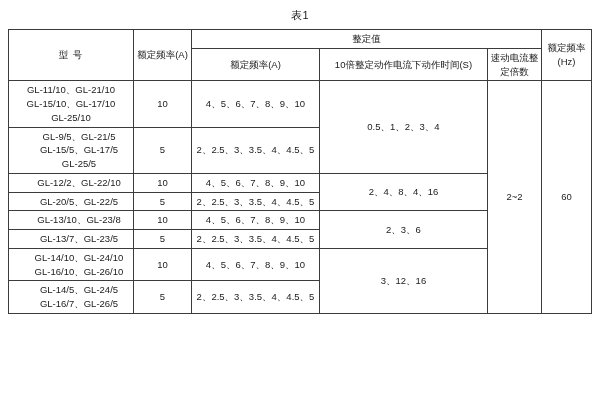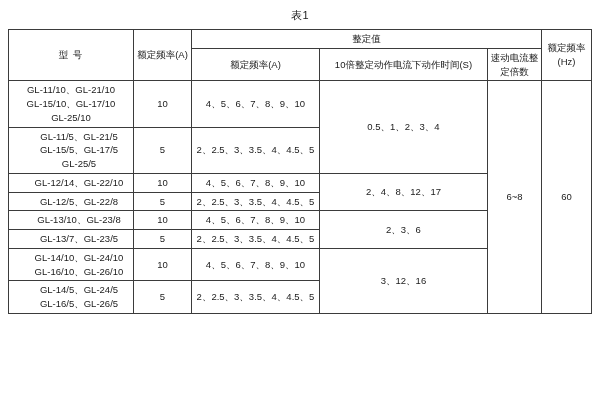--- a/index.html
+++ b/index.html
@@ -94,38 +94,38 @@
       </tr>
     </thead>
     <tbody>
       <tr>
         <td class="model-cell">GL-11/10、GL-21/10
 GL-15/10、GL-17/10
 GL-25/10</td>
         <td>10</td>
         <td>4、5、6、7、8、9、10</td>
         <td rowspan="2">0.5、1、2、3、4</td>
-        <td rowspan="8">6~8</td>
+        <td rowspan="8">2~2</td>
         <td rowspan="8">60</td>
       </tr>
       <tr>
-        <td class="model-cell indent">GL-11/5、GL-21/5
+        <td class="model-cell indent">GL-9/5、GL-21/5
 GL-15/5、GL-17/5
 GL-25/5</td>
         <td>5</td>
         <td>2、2.5、3、3.5、4、4.5、5</td>
       </tr>
       <tr>
-        <td class="model-cell indent">GL-12/14、GL-22/10</td>
+        <td class="model-cell indent">GL-12/2、GL-22/10</td>
         <td>10</td>
         <td>4、5、6、7、8、9、10</td>
-        <td rowspan="2">2、4、8、12、17</td>
+        <td rowspan="2">2、4、8、4、16</td>
       </tr>
       <tr>
-        <td class="model-cell indent">GL-12/5、GL-22/8</td>
+        <td class="model-cell indent">GL-20/5、GL-22/5</td>
         <td>5</td>
         <td>2、2.5、3、3.5、4、4.5、5</td>
       </tr>
       <tr>
         <td class="model-cell indent">GL-13/10、GL-23/8</td>
         <td>10</td>
         <td>4、5、6、7、8、9、10</td>
         <td rowspan="2">2、3、6</td>
       </tr>
       <tr>
@@ -135,20 +135,20 @@
       </tr>
       <tr>
         <td class="model-cell indent">GL-14/10、GL-24/10
 GL-16/10、GL-26/10</td>
         <td>10</td>
         <td>4、5、6、7、8、9、10</td>
         <td rowspan="2">3、12、16</td>
       </tr>
       <tr>
         <td class="model-cell indent">GL-14/5、GL-24/5
-GL-16/5、GL-26/5</td>
+GL-16/7、GL-26/5</td>
         <td>5</td>
         <td>2、2.5、3、3.5、4、4.5、5</td>
       </tr>
     </tbody>
   </table>
 
 </div>
 
 </body></html>

